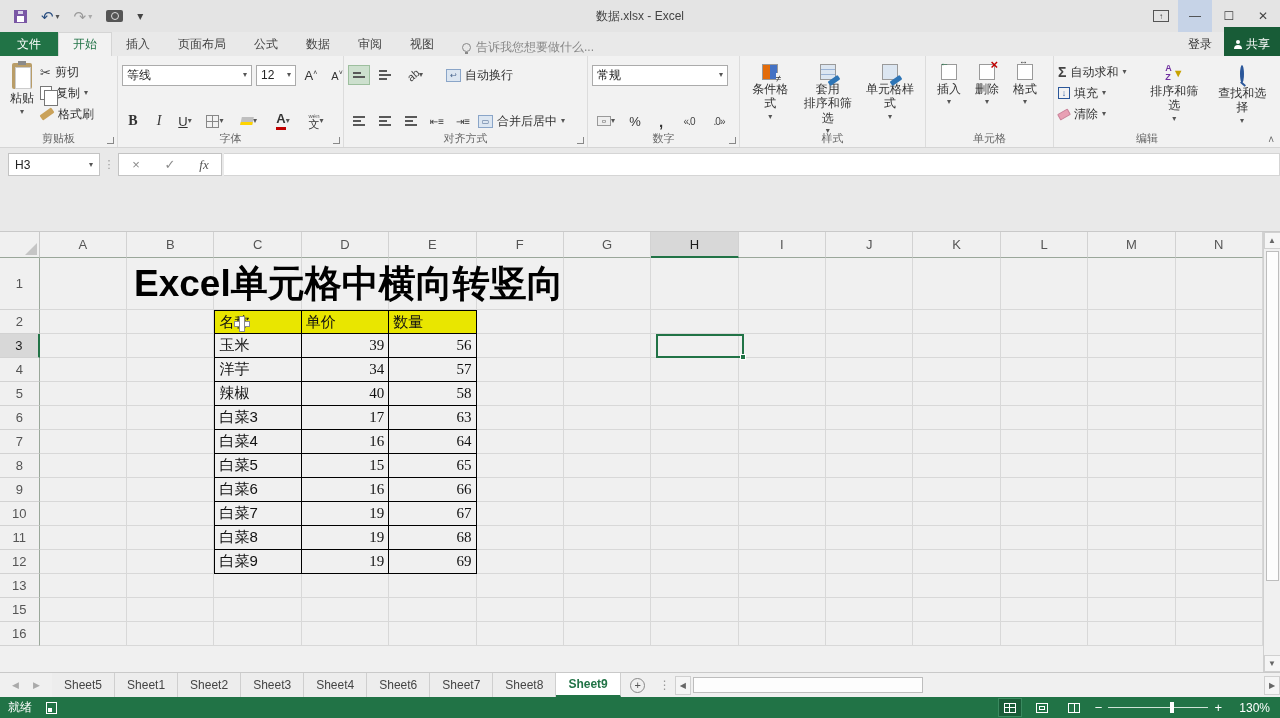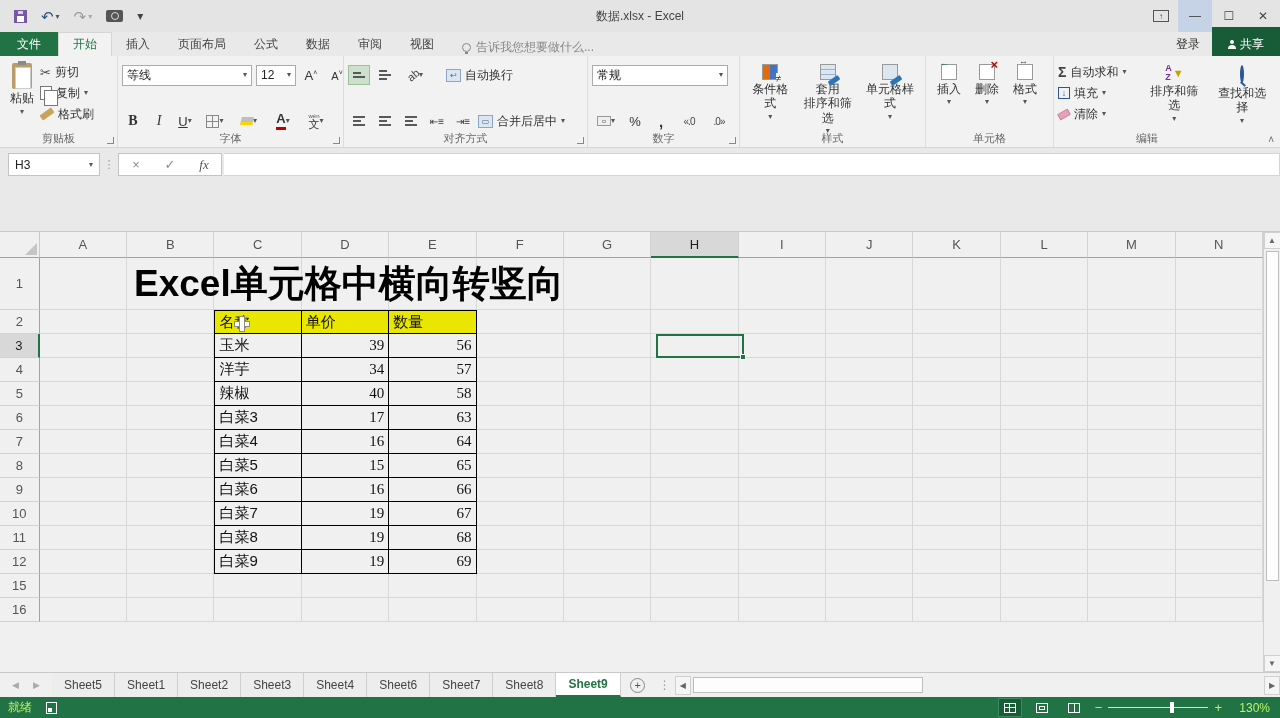--- a/index.html
+++ b/index.html
@@ -28,21 +28,21 @@
   
   .tabrow { position:absolute; top:32px; left:0; right:0; height:24px; background:#e9e9e9; display:flex; align-items:flex-end; }
   .file-tab { width:58px; height:24px; background:#217346; color:#fff; display:flex; align-items:center; justify-content:center; font-size:12px; }
   .rtab { padding:0 14px; height:24px; display:flex; align-items:center; color:#444; font-size:12px; }
   .rtab.active { background:#f2f2f2; color:#217346; border:1px solid #d5d5d5; border-bottom:none; }
   .tellme { display:flex; align-items:center; gap:5px; margin-left:14px; color:#888; }
   .bulb { width:9px; height:9px; border:1px solid #888; border-radius:50%; position:relative; }
   .bulb::after { content:''; position:absolute; left:2px; bottom:-3px; width:3px; height:2px; background:#888; }
   .acct { margin-left:auto; display:flex; align-items:center; height:24px; }
   .signin { padding:0 12px; color:#333; }
-  .share { height:35px; background:#185c37; color:#fff; display:flex; align-items:center; gap:4px; padding:0 16px; }
+  .share { height:35px; background:#185c37; color:#fff; display:flex; align-items:center; gap:4px; padding:0 10px; }
   .person { width:8px; height:8px; position:relative; }
   .person::before { content:''; position:absolute; top:0; left:2px; width:4px; height:4px; border-radius:50%; background:#fff; }
   .person::after { content:''; position:absolute; bottom:-1px; left:0; width:8px; height:4px; border-radius:4px 4px 0 0; background:#fff; }
 
   
   .ribbon { position:absolute; top:56px; left:0; right:0; height:92px; background:#f2f2f2; border-bottom:1px solid #d5d5d5; display:flex; }
   .rgroup { position:relative; border-right:1px solid #dcdcdc; padding:4px 4px 16px 4px; display:flex; align-items:flex-start; }
   .rg-label { position:absolute; bottom:1px; left:0; right:0; text-align:center; font-size:11px; color:#666; }
   .dlg { position:absolute; right:3px; bottom:3px; width:7px; height:7px; border-right:1px solid #888; border-bottom:1px solid #888; }
   .bigbtn { display:flex; flex-direction:column; align-items:center; justify-content:flex-start; padding:3px 6px; gap:2px; font-size:12px; color:#333; }
@@ -149,21 +149,21 @@
   .stab.active { background:#fff; color:#217346; font-weight:bold; border-bottom:2px solid #217346; }
   .addsheet { width:34px; display:flex; align-items:center; justify-content:center; }
   .addsheet .circ { width:15px; height:15px; border:1px solid #888; border-radius:50%; display:flex; align-items:center; justify-content:center; color:#555; font-size:11px; line-height:1; }
   .hdots { width:20px; display:flex; align-items:center; justify-content:center; color:#999; }
   .hsb { flex:1; display:flex; align-items:center; margin:2px 0; }
   .hsb .arr { width:16px; height:19px; border:1px solid #d0d0d0; background:#f5f5f5; display:flex; align-items:center; justify-content:center; font-size:8px; color:#666; }
   .hsb .track { flex:1; height:19px; position:relative; }
   .hsb .thumb { position:absolute; left:2px; top:1px; width:230px; height:16px; background:#fdfdfd; border:1px solid #bdbdbd; }
 
   
-  .statusbar { position:absolute; top:697px; left:0; right:0; height:21px; background:#217346; color:#bef264; display:flex; align-items:center; font-size:12px; }
+  .statusbar { position:absolute; top:697px; left:0; right:0; height:21px; background:#217346; color:#ffffff; display:flex; align-items:center; font-size:12px; }
   .stat-left { display:flex; align-items:center; gap:14px; padding-left:8px; }
   .macroic { width:11px; height:12px; border:1px solid #fff; position:relative; }
   .macroic::after { content:''; position:absolute; left:1px; bottom:1px; width:4px; height:4px; background:#fff; }
   .stat-right { margin-left:auto; display:flex; align-items:center; gap:10px; padding-right:10px; }
   .vico { width:22px; height:17px; display:flex; align-items:center; justify-content:center; }
   .vico.on { background:#1a5c38; outline:1px solid #3b8a60; }
   .vg { width:12px; height:10px; border:1px solid #fff; background:
       linear-gradient(#fff,#fff) 50% 0/1px 100% no-repeat,
       linear-gradient(#fff,#fff) 0 50%/100% 1px no-repeat; }
   .vg2 { width:12px; height:10px; border:1px solid #fff; position:relative; }
@@ -726,20 +726,37 @@
         <div class="gcell"></div>
         <div class="gcell"></div>
         <div class="gcell"></div>
         <div class="gcell"></div>
         <div class="gcell"></div>
         <div class="gcell"></div>
         <div class="gcell"></div>
         <div class="gcell"></div>
       </div>
       <div class="grow" style="height: 24px;">
+        <div class="rowh">13</div>
+        <div class="gcell"></div>
+        <div class="gcell"></div>
+        <div class="gcell"></div>
+        <div class="gcell"></div>
+        <div class="gcell"></div>
+        <div class="gcell"></div>
+        <div class="gcell"></div>
+        <div class="gcell"></div>
+        <div class="gcell"></div>
+        <div class="gcell"></div>
+        <div class="gcell"></div>
+        <div class="gcell"></div>
+        <div class="gcell"></div>
+        <div class="gcell"></div>
+      </div>
+      <div class="grow" style="height: 24px;">
         <div class="rowh">15</div>
         <div class="gcell"></div>
         <div class="gcell"></div>
         <div class="gcell"></div>
         <div class="gcell"></div>
         <div class="gcell"></div>
         <div class="gcell"></div>
         <div class="gcell"></div>
         <div class="gcell"></div>
         <div class="gcell"></div>

